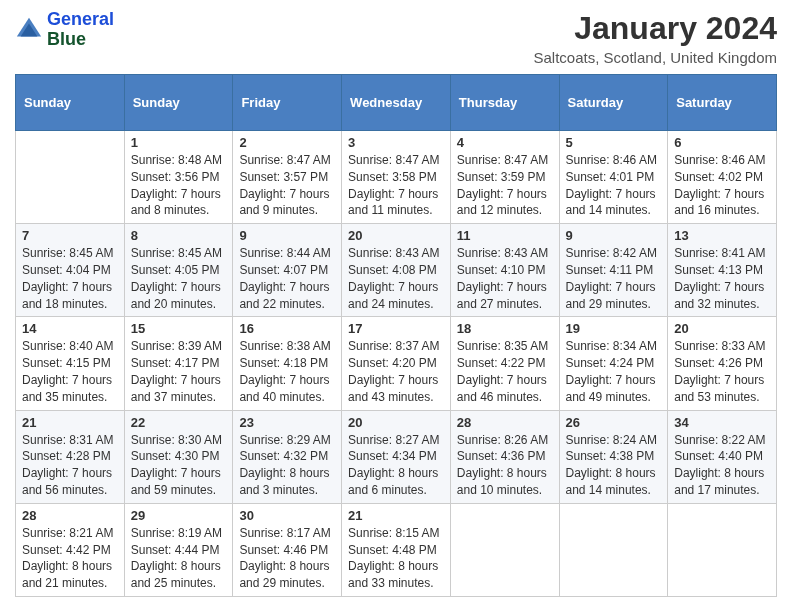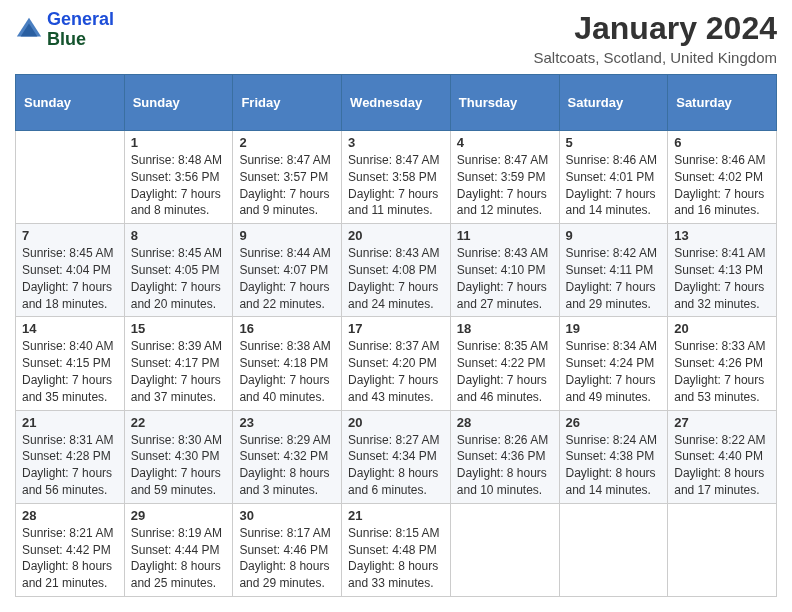--- a/index.html
+++ b/index.html
@@ -289,21 +289,21 @@
             Sunrise: 8:26 AM<br>Sunset: 4:36 PM<br>Daylight: 8 hours and 10 minutes.
           </div>
         </td>
         <td>
           <span class="date-num">26</span>
           <div class="cell-info">
             Sunrise: 8:24 AM<br>Sunset: 4:38 PM<br>Daylight: 8 hours and 14 minutes.
           </div>
         </td>
         <td>
-          <span class="date-num">27</span>
+          <span class="date-num">34</span>
           <div class="cell-info">
             Sunrise: 8:22 AM<br>Sunset: 4:40 PM<br>Daylight: 8 hours and 17 minutes.
           </div>
         </td>
       </tr>
       <tr>
         <td>
           <span class="date-num">28</span>
           <div class="cell-info">
             Sunrise: 8:21 AM<br>Sunset: 4:42 PM<br>Daylight: 8 hours and 21 minutes.

